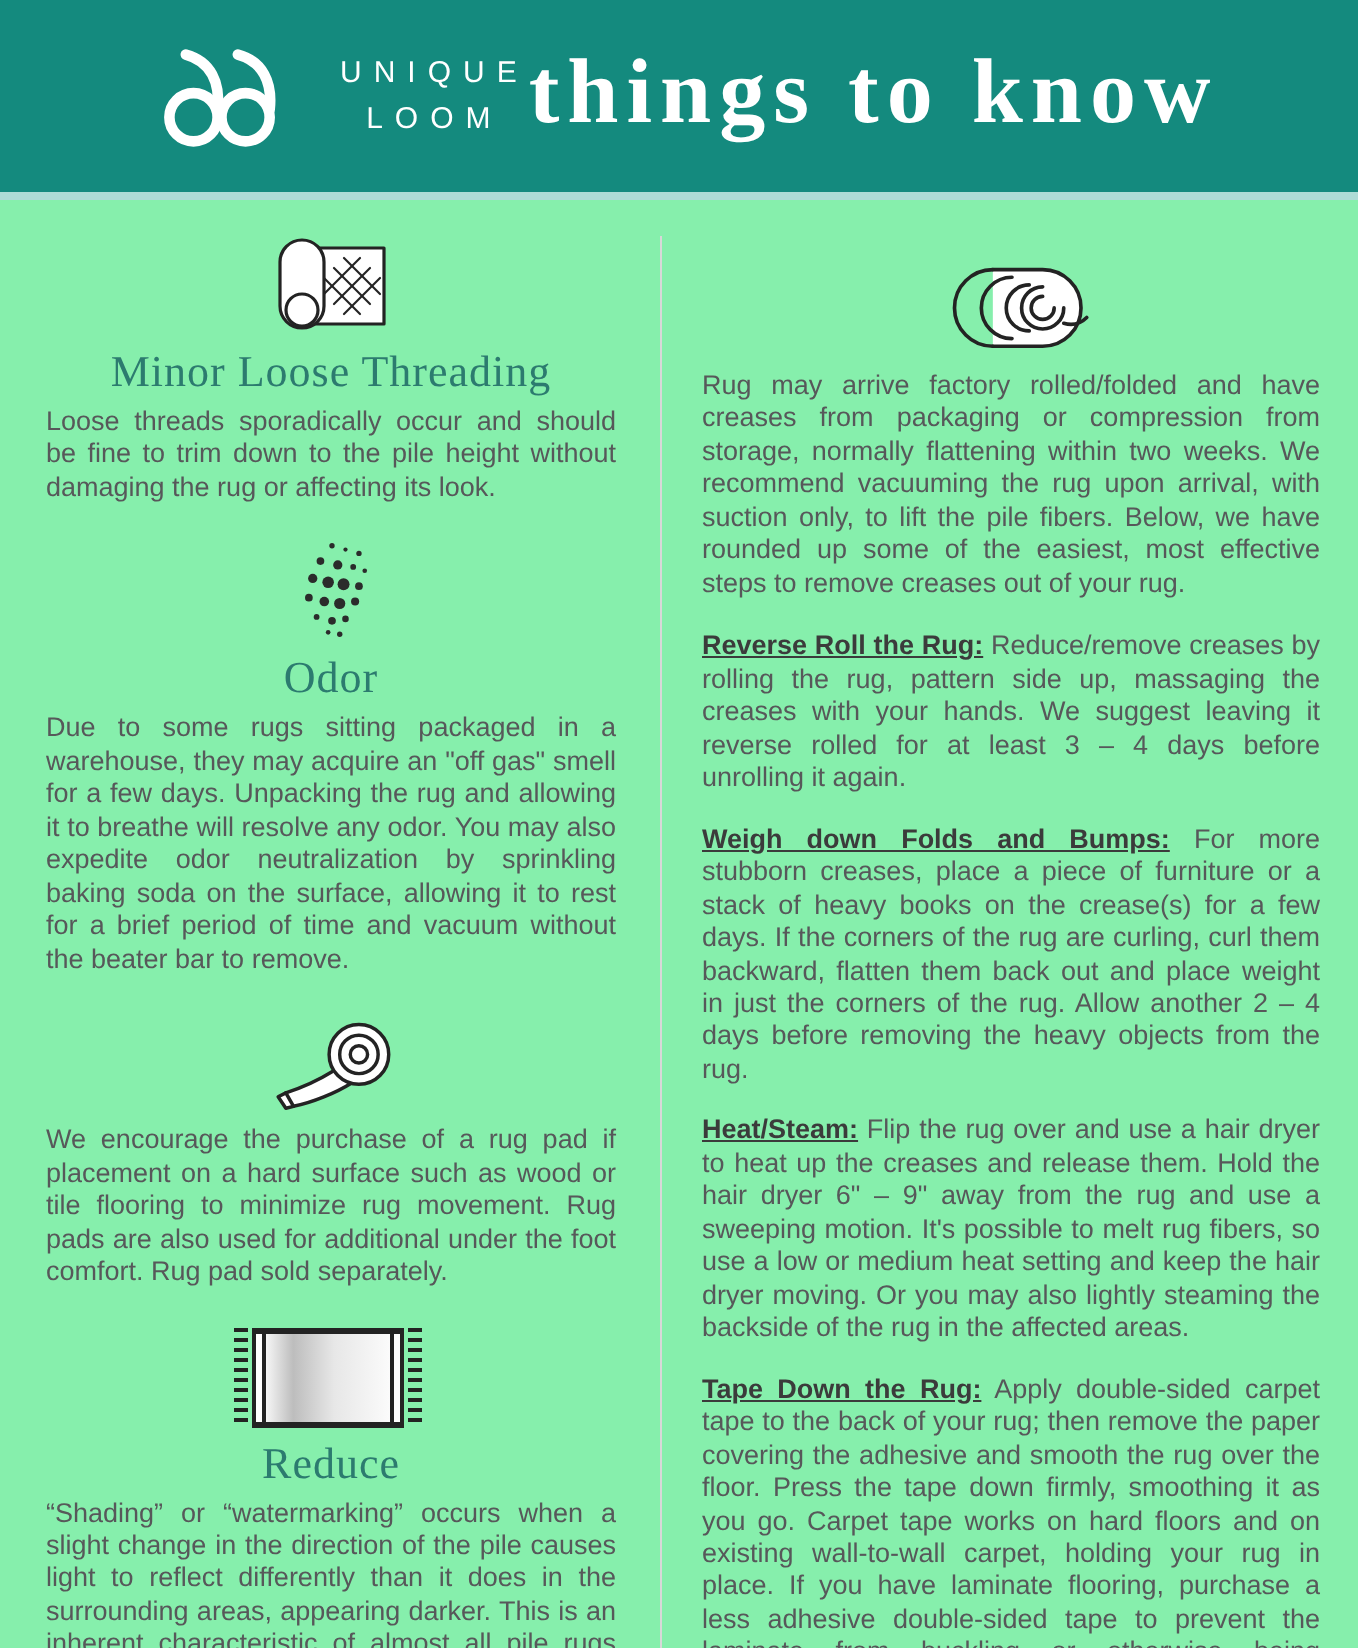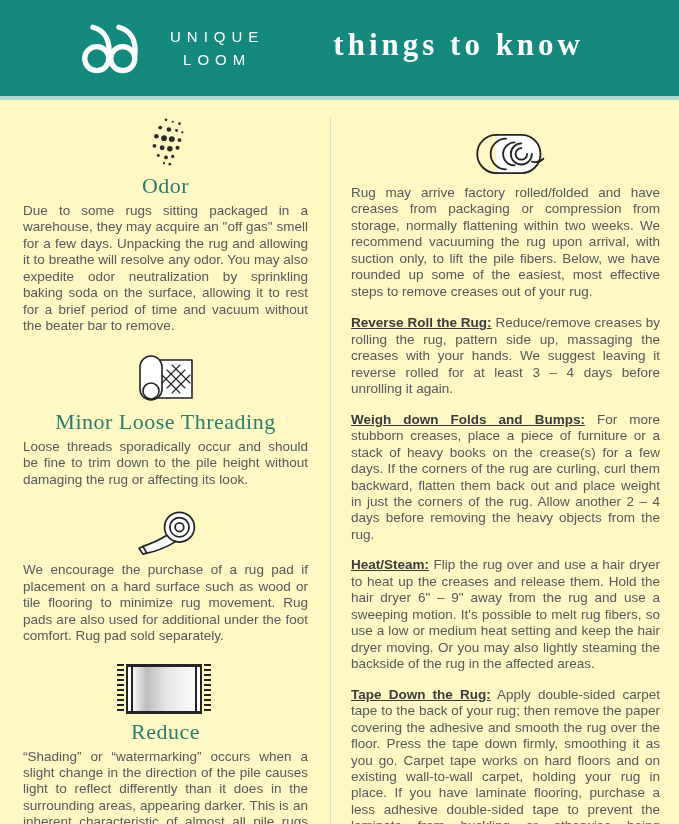--- a/index.html
+++ b/index.html
@@ -1,32 +1,32 @@
 <!DOCTYPE html>
 <html><head>
 <meta charset="utf-8">
 <style>
   html,body{margin:0;padding:0;background:#fff;}
   .page{
-    position:relative;width:679px;height:824px;overflow:hidden;background:#fef9c3;
+    position:relative;width:679px;height:824px;overflow:hidden;background:#86efac;
     font-family:"Liberation Sans",sans-serif;
   }
   
   .header{
     height:100px;background:#148a7e;border-bottom:4px solid #aedcd6;
     display:flex;align-items:center;box-sizing:border-box;
     padding:0 26px 0 80px;
   }
   .brand{display:flex;align-items:center;gap:16px;flex:0 0 auto;}
   .brand-text{color:#fff;text-align:center;font-size:15px;letter-spacing:6px;line-height:1.55;font-weight:400;}
   .brand-text span{display:block;}
   .title{
-    flex:1;text-align:center;margin:0 0 6px 0;
+    flex:1;text-align:left;margin:0 0 6px 0;
     font-family:"Liberation Serif",serif;font-weight:600;
-    color:#ffffff;font-size:31px;letter-spacing:4px;
+    color:#ffffff;font-size:46px;letter-spacing:4px;
   }
   
   .columns{display:flex;align-items:stretch;padding-top:14px;box-sizing:border-box;}
   .col{box-sizing:border-box;}
   .col-left{width:330px;padding:0 22px 0 23px;}
   .divider{width:1px;background:#d8d8d8;margin-top:4px;}
   .col-right{width:348px;padding:0 19px 0 20px;}
   
   .info-section{text-align:center;margin-bottom:15px;}
   .icon-wrap{display:flex;justify-content:center;align-items:flex-end;height:54px;margin-bottom:5px;}
@@ -74,20 +74,40 @@
     </div>
     <h1 class="title">things to know</h1>
   </header>
 
   <main class="columns">
 
     <section class="col col-left">
 
       <div class="info-section">
         <div class="icon-wrap">
+          <svg class="line-icon" width="64" height="52" viewBox="0 0 64 52" style="stroke-width:1.6;">
+            <rect x="22" y="8" width="36" height="38" fill="#ffffff"></rect>
+            <g style="stroke-width:1.1;">
+              <path d="M38 13 L56 31"></path>
+                <path d="M33 18 L51 36"></path>
+                <path d="M28 23 L46 41"></path>
+              <path d="M46 13 L28 31"></path>
+                <path d="M51 18 L33 36"></path>
+                <path d="M56 23 L38 41"></path>
+            </g>
+            <rect x="6" y="4" width="22" height="44" rx="11" fill="#ffffff"></rect>
+            <circle cx="17" cy="39" r="8" fill="#ffffff"></circle>
+          </svg>
+        </div>
+        <h2 class="section-heading">Minor Loose Threading</h2>
+        <p class="section-body">Loose threads sporadically occur and should be fine to trim down to the pile height without damaging the rug or affecting its look.</p>
+      </div>
+
+      <div class="info-section">
+        <div class="icon-wrap">
           <svg width="48" height="52" viewBox="0 0 48 54" style="fill:#2b2b2b;">
             <circle cx="24" cy="4" r="1.4"></circle>
               <circle cx="31" cy="6" r="1.1"></circle>
               <circle cx="38" cy="8" r="1.4"></circle>
             <circle cx="18" cy="12" r="2"></circle>
               <circle cx="27" cy="14" r="2.4"></circle>
               <circle cx="35" cy="15" r="1.5"></circle>
             <circle cx="41" cy="17" r="1.2"></circle>
               <circle cx="14" cy="21" r="2.4"></circle>
               <circle cx="22" cy="23" r="3"></circle>
@@ -99,40 +119,20 @@
               <circle cx="36" cy="33" r="2.1"></circle>
             <circle cx="16" cy="41" r="1.5"></circle>
               <circle cx="24" cy="43" r="2"></circle>
               <circle cx="31" cy="42" r="1.7"></circle>
             <circle cx="22" cy="49" r="1.2"></circle>
               <circle cx="28" cy="50" r="1.4"></circle>
           </svg>
         </div>
         <h2 class="section-heading">Odor</h2>
         <p class="section-body">Due to some rugs sitting packaged in a warehouse, they may acquire an "off gas" smell for a few days. Unpacking the rug and allowing it to breathe will resolve any odor. You may also expedite odor neutralization by sprinkling baking soda on the surface, allowing it to rest for a brief period of time and vacuum without the beater bar to remove.</p>
-      </div>
-
-      <div class="info-section">
-        <div class="icon-wrap">
-          <svg class="line-icon" width="64" height="52" viewBox="0 0 64 52" style="stroke-width:1.6;">
-            <rect x="22" y="8" width="36" height="38" fill="#ffffff"></rect>
-            <g style="stroke-width:1.1;">
-              <path d="M38 13 L56 31"></path>
-                <path d="M33 18 L51 36"></path>
-                <path d="M28 23 L46 41"></path>
-              <path d="M46 13 L28 31"></path>
-                <path d="M51 18 L33 36"></path>
-                <path d="M56 23 L38 41"></path>
-            </g>
-            <rect x="6" y="4" width="22" height="44" rx="11" fill="#ffffff"></rect>
-            <circle cx="17" cy="39" r="8" fill="#ffffff"></circle>
-          </svg>
-        </div>
-        <h2 class="section-heading">Minor Loose Threading</h2>
-        <p class="section-body">Loose threads sporadically occur and should be fine to trim down to the pile height without damaging the rug or affecting its look.</p>
       </div>
 
       <div class="info-section">
         <div class="icon-wrap">
           <svg class="line-icon" width="68" height="50" viewBox="0 0 68 52" style="stroke-width:1.8;">
             <path d="M34 30 C26 35 16 39 10 41 L6 43 L10 49 L14 48 C24 46 36 41 44 36" fill="#ffffff"></path>
             <path d="M10 41 L14 48"></path>
             <circle cx="48" cy="21" r="15.5" fill="#ffffff"></circle>
             <circle cx="48" cy="21" r="10"></circle>
             <circle cx="48" cy="21" r="4.5"></circle>

